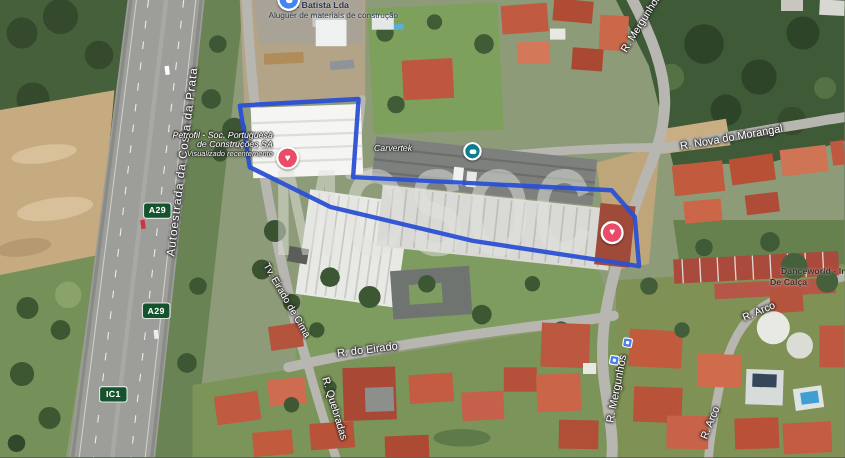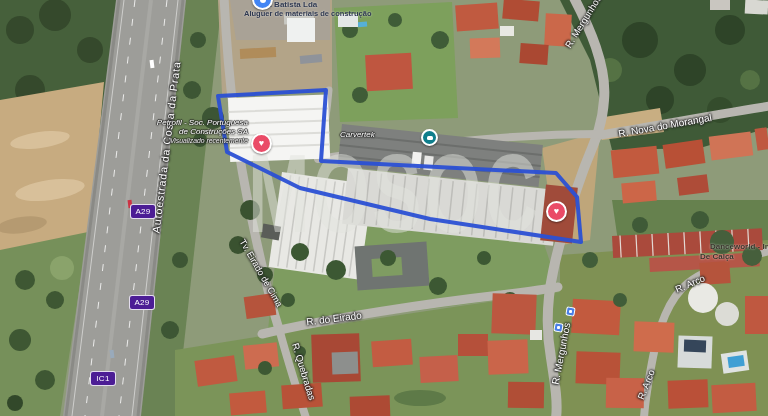--- a/index.html
+++ b/index.html
@@ -9,23 +9,23 @@
     letter-spacing:4px;color:rgba(226,228,222,.5);transform:scaleX(.66);transform-origin:left center;white-space:nowrap;}
   svg.overlay{position:absolute;left:0;top:0;z-index:3;}
   .lbl{position:absolute;z-index:4;color:#fff;font-size:10px;white-space:nowrap;text-align:center;transform-origin:center;
     text-shadow:0 1px 2px rgba(35,35,35,.95),0 -1px 2px rgba(35,35,35,.9),1px 0 2px rgba(35,35,35,.9),-1px 0 2px rgba(35,35,35,.9);}
   .place{position:absolute;z-index:4;white-space:nowrap;}
   .place.white{color:#fff;font-size:8px;line-height:9px;
     text-shadow:0 1px 2px rgba(35,35,35,.95),0 -1px 1px rgba(35,35,35,.9),1px 0 1px rgba(35,35,35,.9),-1px 0 1px rgba(35,35,35,.9);font-style:italic;}
   .place .sub{font-size:6.8px;color:#ececec;font-weight:normal;}
   .place.dark{color:#3a352c;font-size:8px;font-weight:bold;text-shadow:0 0 2px rgba(255,255,255,.75);}
   .place.navy{color:#2e3850;font-size:8px;font-weight:bold;text-shadow:0 0 2px rgba(255,255,255,.7);}
-  .place.navy.l2{font-weight:bold;font-size:7.5px;}
-  .shield{position:absolute;z-index:4;width:24px;height:13px;background:#4c1d95;border:1px solid rgba(255,255,255,.85);
-    border-radius:3px;color:#fff;font-size:8px;font-weight:normal;display:flex;align-items:center;justify-content:center;letter-spacing:.3px;margin-top:20px;}
+  .place.navy.l2{font-weight:normal;font-size:7.5px;}
+  .shield{position:absolute;z-index:4;width:24px;height:13px;background:#14532d;border:1px solid rgba(255,255,255,.85);
+    border-radius:3px;color:#fff;font-size:8px;font-weight:bold;display:flex;align-items:center;justify-content:center;letter-spacing:.3px;}
   .pin{position:absolute;z-index:5;display:flex;align-items:center;justify-content:center;border-radius:50%;
     box-shadow:0 1px 2px rgba(0,0,0,.45);}
   .pin.heart{width:17px;height:17px;background:#ea4b67;border:2px solid #fff;color:#fff;font-size:9px;line-height:1;}
   .pin.teal{width:13px;height:13px;background:#0f7e8c;border:2px solid #fff;}
   .pin.teal .car{width:6px;height:4px;background:#fff;border-radius:1.5px;}
   .pin.blue{width:17px;height:17px;background:#4285f4;border:2px solid #fff;}
   .pin.blue .dot{width:6px;height:6px;background:#fff;border-radius:50%;}
   .busicon{position:absolute;z-index:5;width:7px;height:7px;background:#4a7fe8;border:1px solid #fff;border-radius:2px;}
   .busicon .b{position:absolute;left:2px;top:2px;width:3px;height:3px;background:#fff;border-radius:1px;}
 </style>

